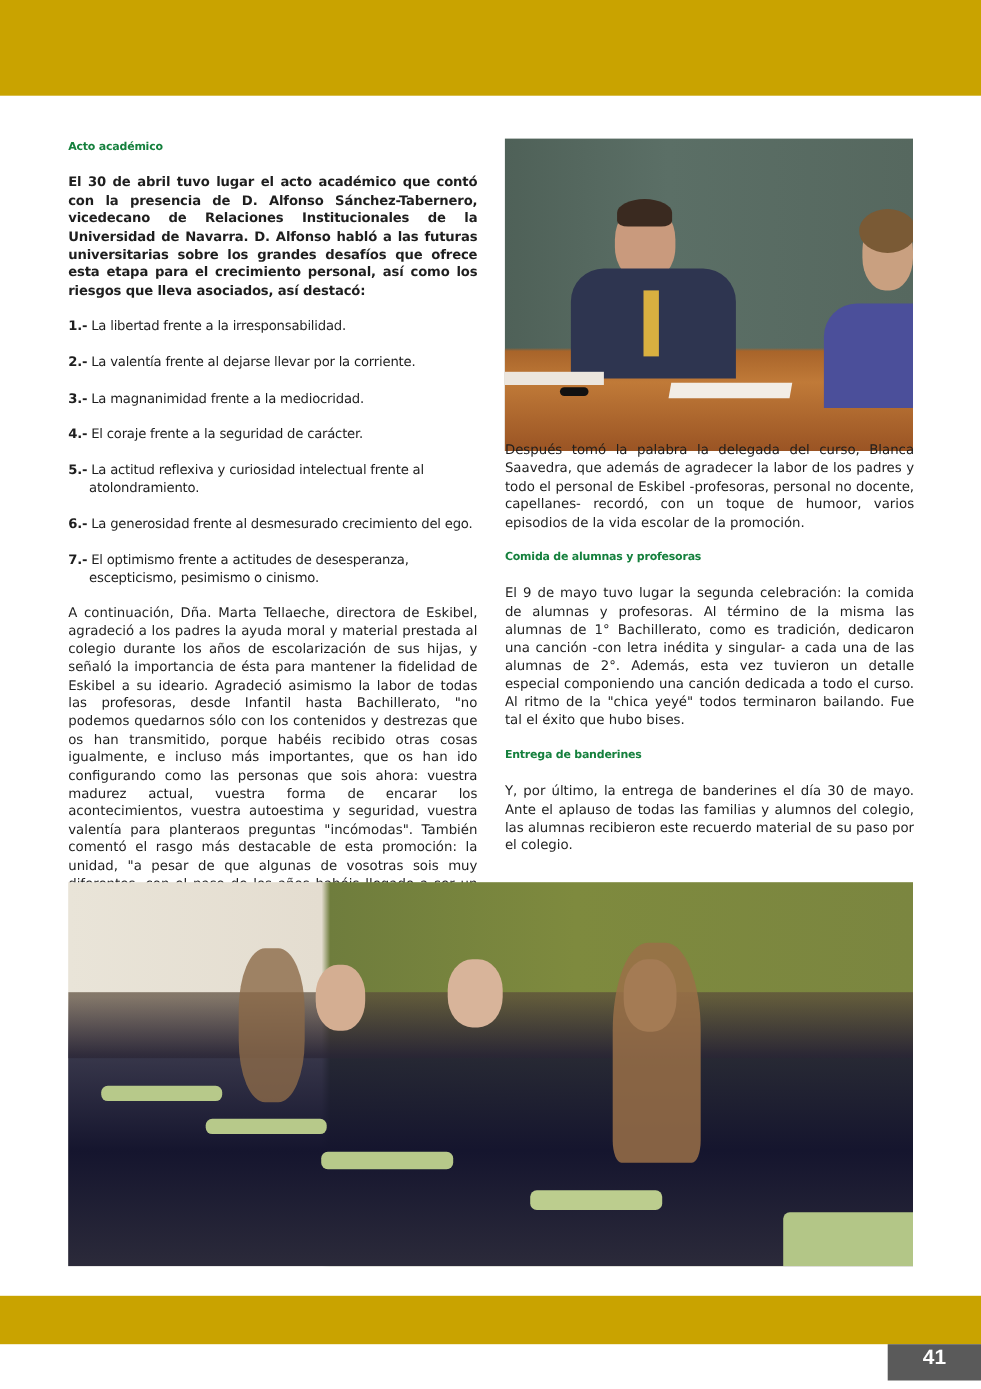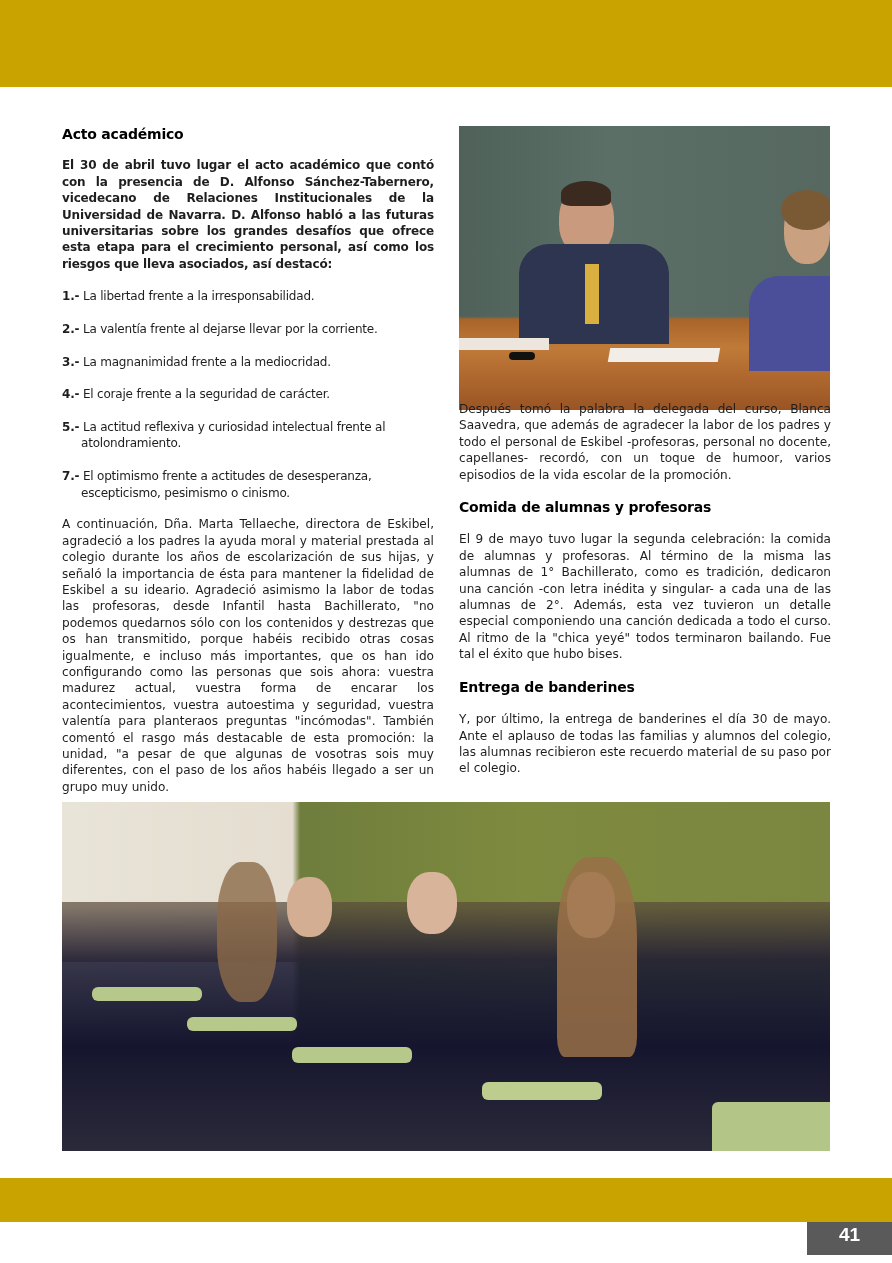--- a/index.html
+++ b/index.html
@@ -6,21 +6,21 @@
   body { width: 892px; height: 1263px; position: relative; overflow: hidden;
          font-family: "DejaVu Sans", sans-serif; color: #1e1e1e; }
   .band-top { position: absolute; left: 0; top: 0; width: 892px; height: 87px; background: #c9a300; }
   .band-bottom { position: absolute; left: 0; top: 1178px; width: 892px; height: 44px; background: #c9a300; }
   .page-num { position: absolute; left: 807px; top: 1222px; width: 85px; height: 33px; background: #5a5a5a;
               color: #fff; font-family: "Liberation Sans", sans-serif; font-weight: bold; font-size: 19px;
               text-align: center; line-height: 25px; }
   .col { position: absolute; font-size: 12.1px; line-height: 16.4px; }
   .col-left { left: 62px; top: 126px; width: 372px; }
   .col-right { left: 459px; top: 401px; width: 372px; }
-  h2 { color: #000000; font-size: 14px; font-weight: bold; margin: 0; letter-spacing: -0.2px; }
+  h2 { color: #15803d; font-size: 10px; font-weight: bold; margin: 0; letter-spacing: -0.2px; }
   .col-left h2 { margin-bottom: 15px; }
   p { margin: 0; text-align: justify; }
   .intro { font-weight: bold; font-size: 12px; letter-spacing: -0.15px; }
   ol { list-style: none; margin: 16px 0 0 0; padding: 0; }
   ol li { margin-bottom: 16.3px; padding-left: 19px; text-indent: -19px; letter-spacing: -0.2px; font-size: 12px; }
   ol li .num { font-weight: bold; }
   .after-list { margin-top: -1px; }
   .col-right h2 { margin: 16px 0 16px 0; }
   .photo { position: absolute; overflow: hidden; }
   .photo-speaker { left: 459px; top: 126px; width: 371px; height: 284px;
@@ -41,20 +41,21 @@
 
 <div class="col col-left">
   <h2>Acto académico</h2>
   <p class="intro">El 30 de abril tuvo lugar el acto académico que contó con la presencia de D. Alfonso Sánchez-Tabernero, vicedecano de Relaciones Institucionales de la Universidad de Navarra. D. Alfonso habló a las futuras universitarias sobre los grandes desafíos que ofrece esta etapa para el crecimiento personal, así como los riesgos que lleva asociados, así destacó:</p>
   <ol>
     <li><span class="num">1.-</span> <span>La libertad frente a la irresponsabilidad.</span></li>
     <li><span class="num">2.-</span> <span>La valentía frente al dejarse llevar por la corriente.</span></li>
     <li><span class="num">3.-</span> <span>La magnanimidad frente a la mediocridad.</span></li>
     <li><span class="num">4.-</span> <span>El coraje frente a la seguridad de carácter.</span></li>
     <li><span class="num">5.-</span> <span>La actitud reflexiva y curiosidad intelectual frente al atolondramiento.</span></li>
+    <li><span class="num">6.-</span> <span>La generosidad frente al desmesurado crecimiento del ego.</span></li>
     <li><span class="num">7.-</span> <span>El optimismo frente a actitudes de desesperanza, escepticismo, pesimismo o cinismo.</span></li>
   </ol>
   <p class="after-list">A continuación, Dña. Marta Tellaeche, directora de Eskibel, agradeció a los padres la ayuda moral y material prestada al colegio durante los años de escolarización de sus hijas, y señaló la importancia de ésta para mantener la fidelidad de Eskibel a su ideario. Agradeció asimismo la labor de todas las profesoras, desde Infantil hasta Bachillerato, "no podemos quedarnos sólo con los contenidos y destrezas que os han transmitido, porque habéis recibido otras cosas igualmente, e incluso más importantes, que os han ido configurando como las personas que sois ahora: vuestra madurez actual, vuestra forma de encarar los acontecimientos, vuestra autoestima y seguridad, vuestra valentía para planteraos preguntas "incómodas". También comentó el rasgo más destacable de esta promoción: la unidad, "a pesar de que algunas de vosotras sois muy diferentes, con el paso de los años habéis llegado a ser un grupo muy unido.</p>
 </div>
 
 <div class="photo photo-speaker">
 
   <div class="shape" style="left:100px;top:60px;width:55px;height:70px;border-radius:45%;background:#c99a7d;"></div>
   <div class="shape" style="left:102px;top:55px;width:50px;height:25px;border-radius:50% 50% 20% 20%;background:#3a2a20;"></div>
   <div class="shape" style="left:60px;top:118px;width:150px;height:100px;border-radius:30px 30px 0 0;background:#2e3550;"></div>

